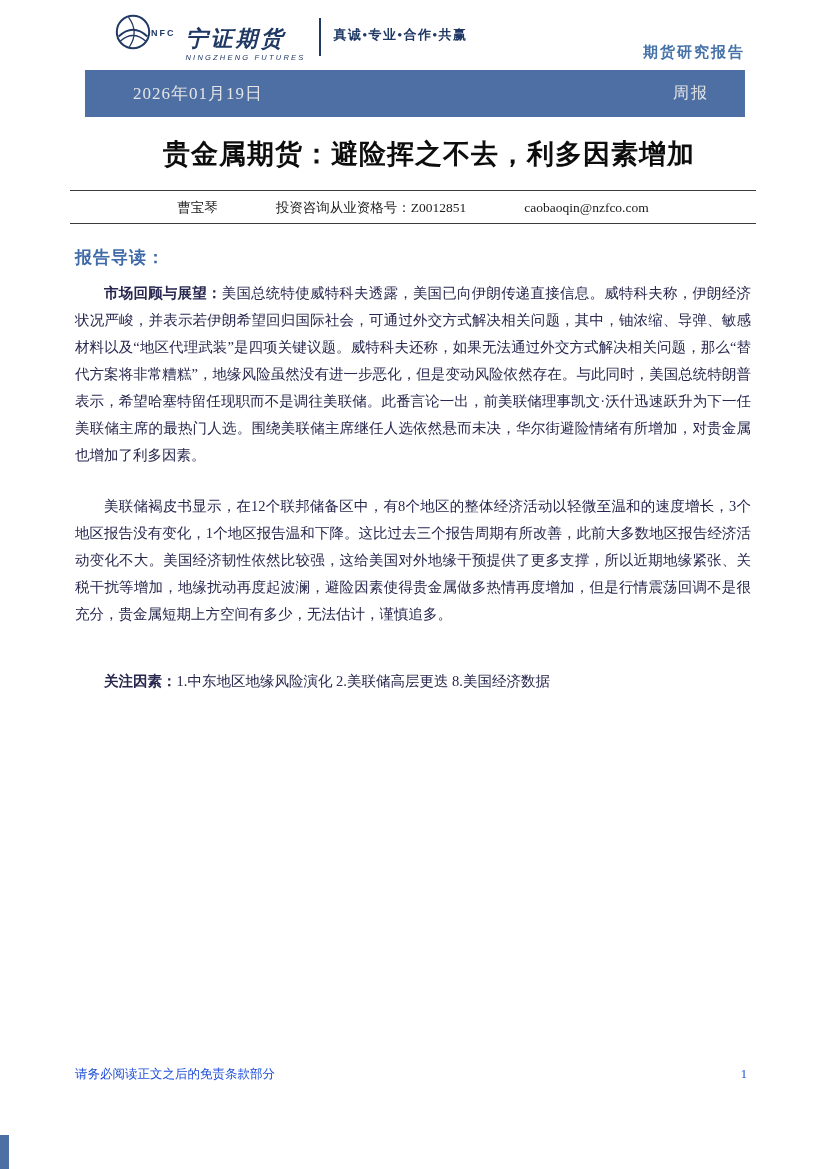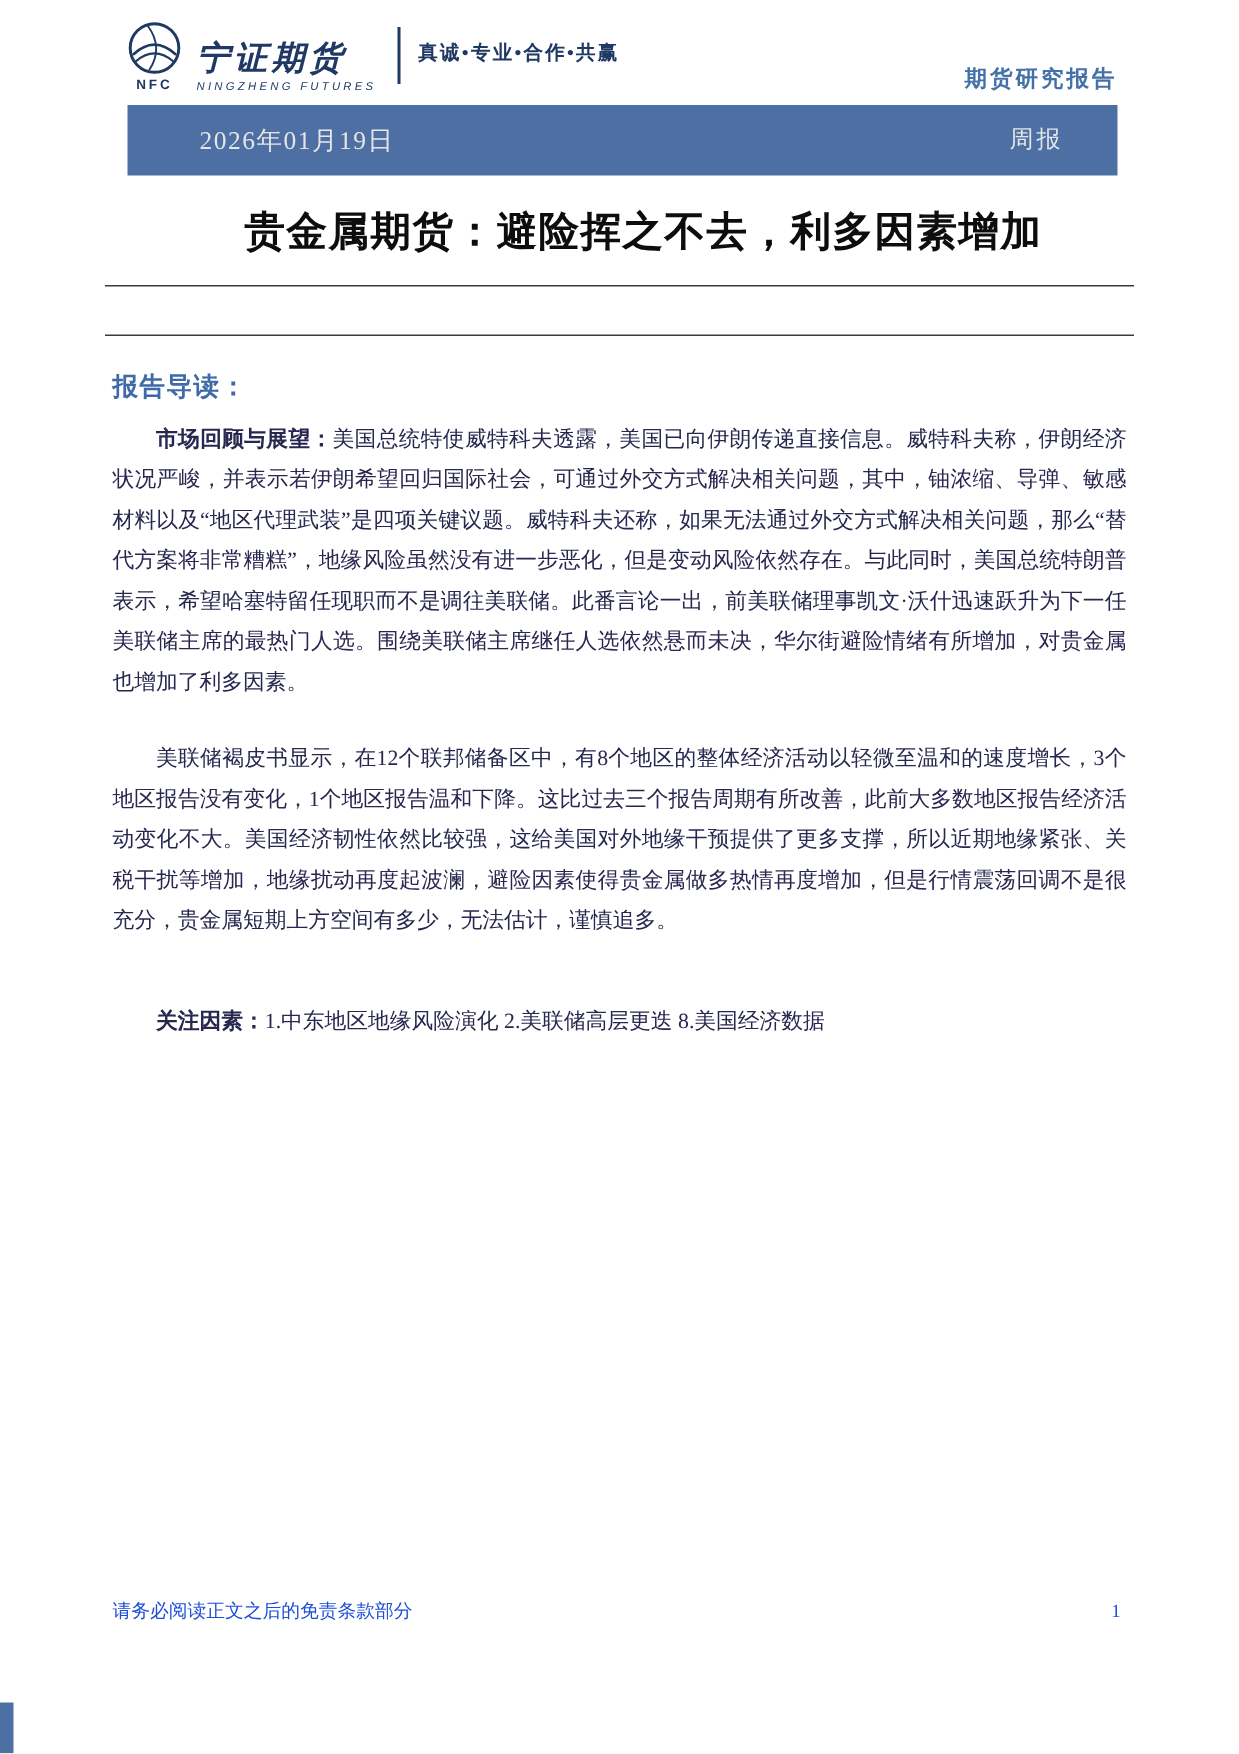--- a/index.html
+++ b/index.html
@@ -16,22 +16,23 @@
   
   .header {
     position: absolute;
     left: 85px; top: 14px;
     width: 660px; height: 50px;
     display: flex;
     align-items: flex-start;
   }
   .logo-block { display: flex; align-items: flex-start; }
   .logo-icon-wrap {
-    display: flex; flex-direction: column; align-items: center;
+    display: flex; flex-direction: row; align-items: center;
     margin-right: 10px;
+    margin-left: 30px;
   }
   .logo-icon { display: block; }
   .logo-nfc {
     font-family: "Liberation Sans", sans-serif;
     font-size: 9px; font-weight: bold; color: #1f3864;
     letter-spacing: 2px; margin-top: 1px;
   }
   .brand-text { margin-top: 13px; font-style: italic; }
   .brand-cn {
     font-size: 22px; font-weight: bold; color: #1f3864;
@@ -152,20 +153,25 @@
     <div class="report-type">期货研究报告</div>
   </div>
 
   <div class="date-bar">
     <span class="date">2026年01月19日</span>
     <span class="period">周报</span>
   </div>
 
   <h1 class="title">贵金属期货：避险挥之不去，利多因素增加</h1>
   <div class="rule rule-top"></div>
+  <div class="byline">
+    <span>曹宝琴</span>
+    <span>投资咨询从业资格号：Z0012851</span>
+    <span>caobaoqin@nzfco.com</span>
+  </div>
   <div class="rule rule-bottom"></div>
 
   <div class="section-heading">报告导读：</div>
   <div class="body-text">
     <p class="para"><span class="lead">市场回顾与展望：</span><span>美国总统特使威特科夫透露，美国已向伊朗传递直接信息。威特科夫称，伊朗经济状况严峻，并表示若伊朗希望回归国际社会，可通过外交方式解决相关问题，其中，铀浓缩、导弹、敏感材料以及“地区代理武装”是四项关键议题。威特科夫还称，如果无法通过外交方式解决相关问题，那么“替代方案将非常糟糕”，地缘风险虽然没有进一步恶化，但是变动风险依然存在。与此同时，美国总统特朗普表示，希望哈塞特留任现职而不是调往美联储。此番言论一出，前美联储理事凯文·沃什迅速跃升为下一任美联储主席的最热门人选。围绕美联储主席继任人选依然悬而未决，华尔街避险情绪有所增加，对贵金属也增加了利多因素。</span></p>
     <p class="para">美联储褐皮书显示，在12个联邦储备区中，有8个地区的整体经济活动以轻微至温和的速度增长，3个地区报告没有变化，1个地区报告温和下降。这比过去三个报告周期有所改善，此前大多数地区报告经济活动变化不大。美国经济韧性依然比较强，这给美国对外地缘干预提供了更多支撑，所以近期地缘紧张、关税干扰等增加，地缘扰动再度起波澜，避险因素使得贵金属做多热情再度增加，但是行情震荡回调不是很充分，贵金属短期上方空间有多少，无法估计，谨慎追多。</p>
     <p class="focus"><span class="lead">关注因素：</span><span>1.中东地区地缘风险演化 2.美联储高层更迭 8.美国经济数据</span></p>
   </div>
 
   <div class="footer">

